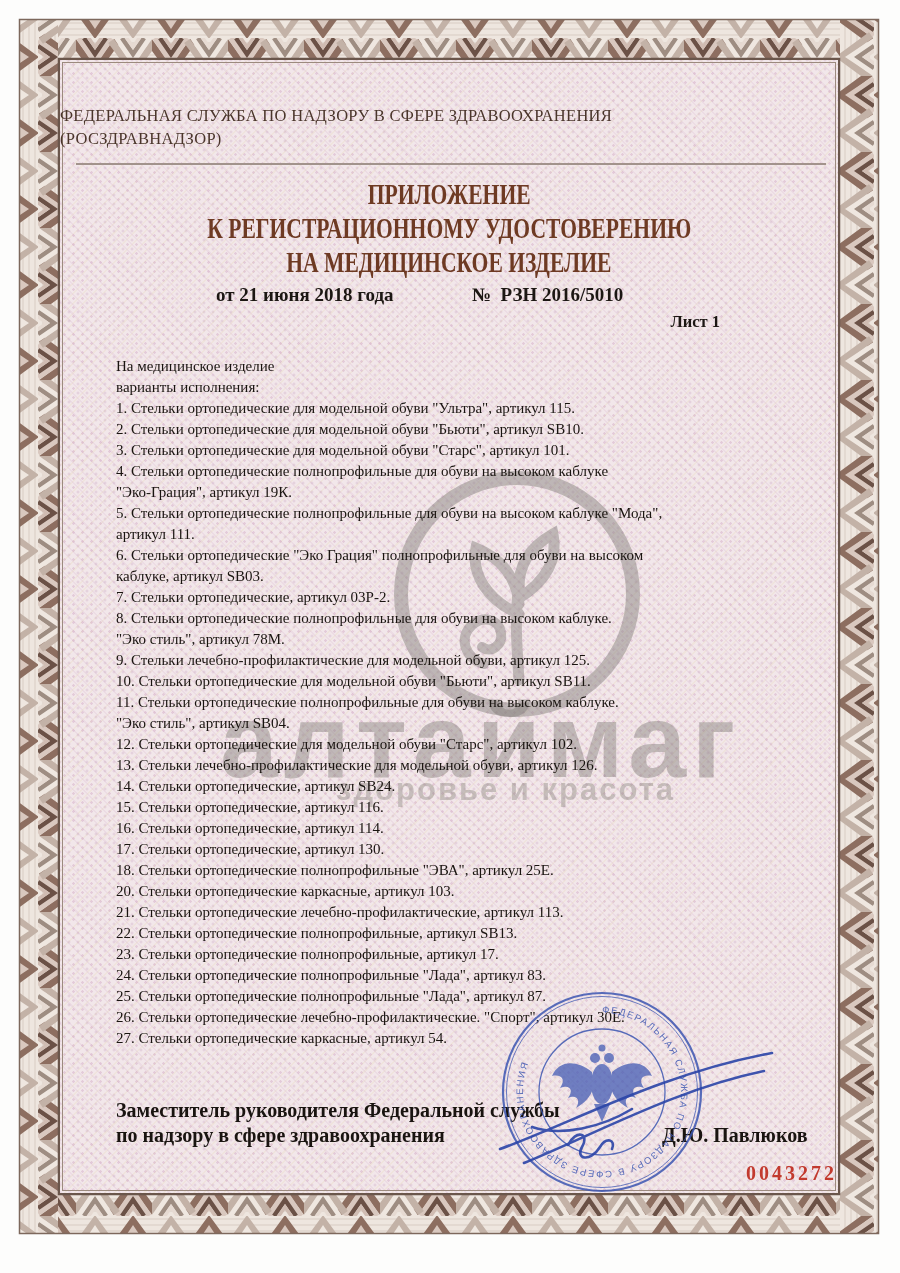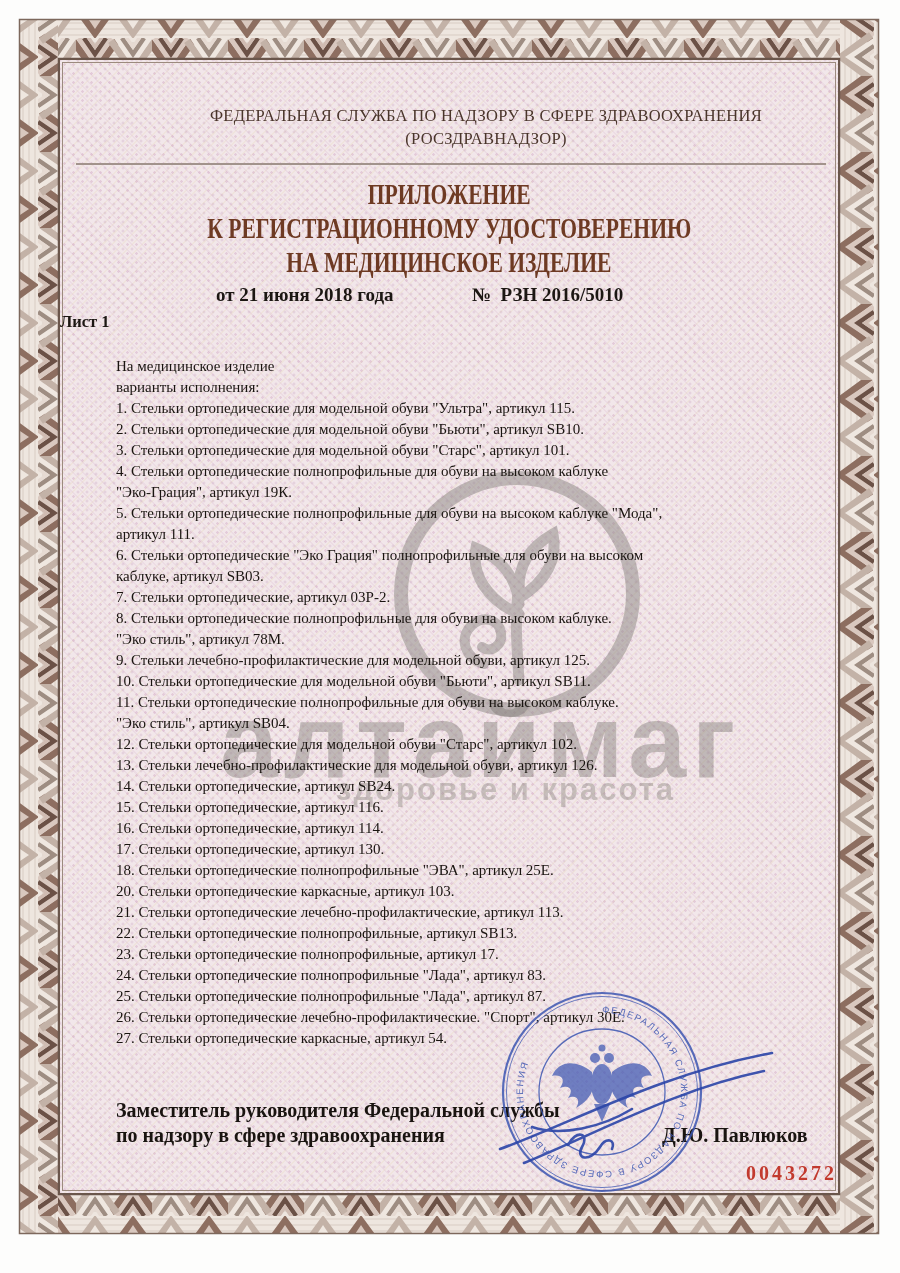--- a/index.html
+++ b/index.html
@@ -18,30 +18,30 @@
   
   .wm-logo{position:absolute;left:327px;top:404px;width:260px;height:260px;z-index:1;opacity:.5;}
   .wm-brand{position:absolute;left:160px;top:622px;width:600px;z-index:1;
     font-family:"Liberation Sans",sans-serif;font-weight:bold;font-size:104px;
     letter-spacing:6px;color:rgba(125,119,115,.42);white-space:nowrap;}
   .wm-tagline{position:absolute;left:276px;top:712px;z-index:1;
     font-family:"Liberation Sans",sans-serif;font-weight:bold;font-size:31px;
     letter-spacing:2px;color:rgba(150,144,138,.48);white-space:nowrap;}
   
   .txt{position:absolute;z-index:2;}
-  .agency{top:44px;left:0;width:100%;text-align:center;color:#4a352b;
-    font-size:16.5px;line-height:23px;letter-spacing:.3px;margin-left:37px;}
+  .agency{top:44px;left:0;width:100%;text-align:left;color:#4a352b;
+    font-size:16.5px;line-height:23px;letter-spacing:.3px;}
   .divider{top:103px;left:16px;width:750px;height:2px;background:#a2938c;z-index:2;position:absolute;}
   .title{top:117px;left:0;width:100%;text-align:center;color:#6e3a23;font-weight:bold;
     font-size:30px;line-height:34px;}
   .title .tl{display:inline-block;transform:scaleX(.72);transform-origin:center;white-space:nowrap;}
   .meta{top:224px;left:0;width:100%;height:24px;color:#1c1713;font-weight:bold;font-size:19px;}
   .meta .date{position:absolute;left:156px;top:0;white-space:pre;text-align:center;}
   .meta .number{position:absolute;left:412px;top:0;white-space:pre;}
-  .sheet{top:252px;left:0;width:100%;padding-right:118px;box-sizing:border-box;
+  .sheet{top:252px;left:0;width:100%;text-align:right;padding-right:118px;box-sizing:border-box;
     font-weight:bold;font-size:16.5px;color:#1c1713;}
   .body{top:296px;left:56px;width:650px;font-size:15px;line-height:21px;color:#191410;}
   .body .product{font-weight:bold;}
   .body .item{white-space:pre-line;}
   .signer{top:1038px;left:56px;font-weight:bold;font-size:20px;line-height:24.5px;color:#191410;}
   .signer-name{top:1064px;left:602px;font-weight:bold;font-size:20px;color:#191410;white-space:nowrap;}
   .serial{top:1102px;left:686px;font-size:20px;font-weight:600;letter-spacing:3px;color:#c23a2e;}
   .stamp-wrap{position:absolute;left:412px;top:917px;width:330px;height:240px;z-index:3;}
 </style>
 </head>

